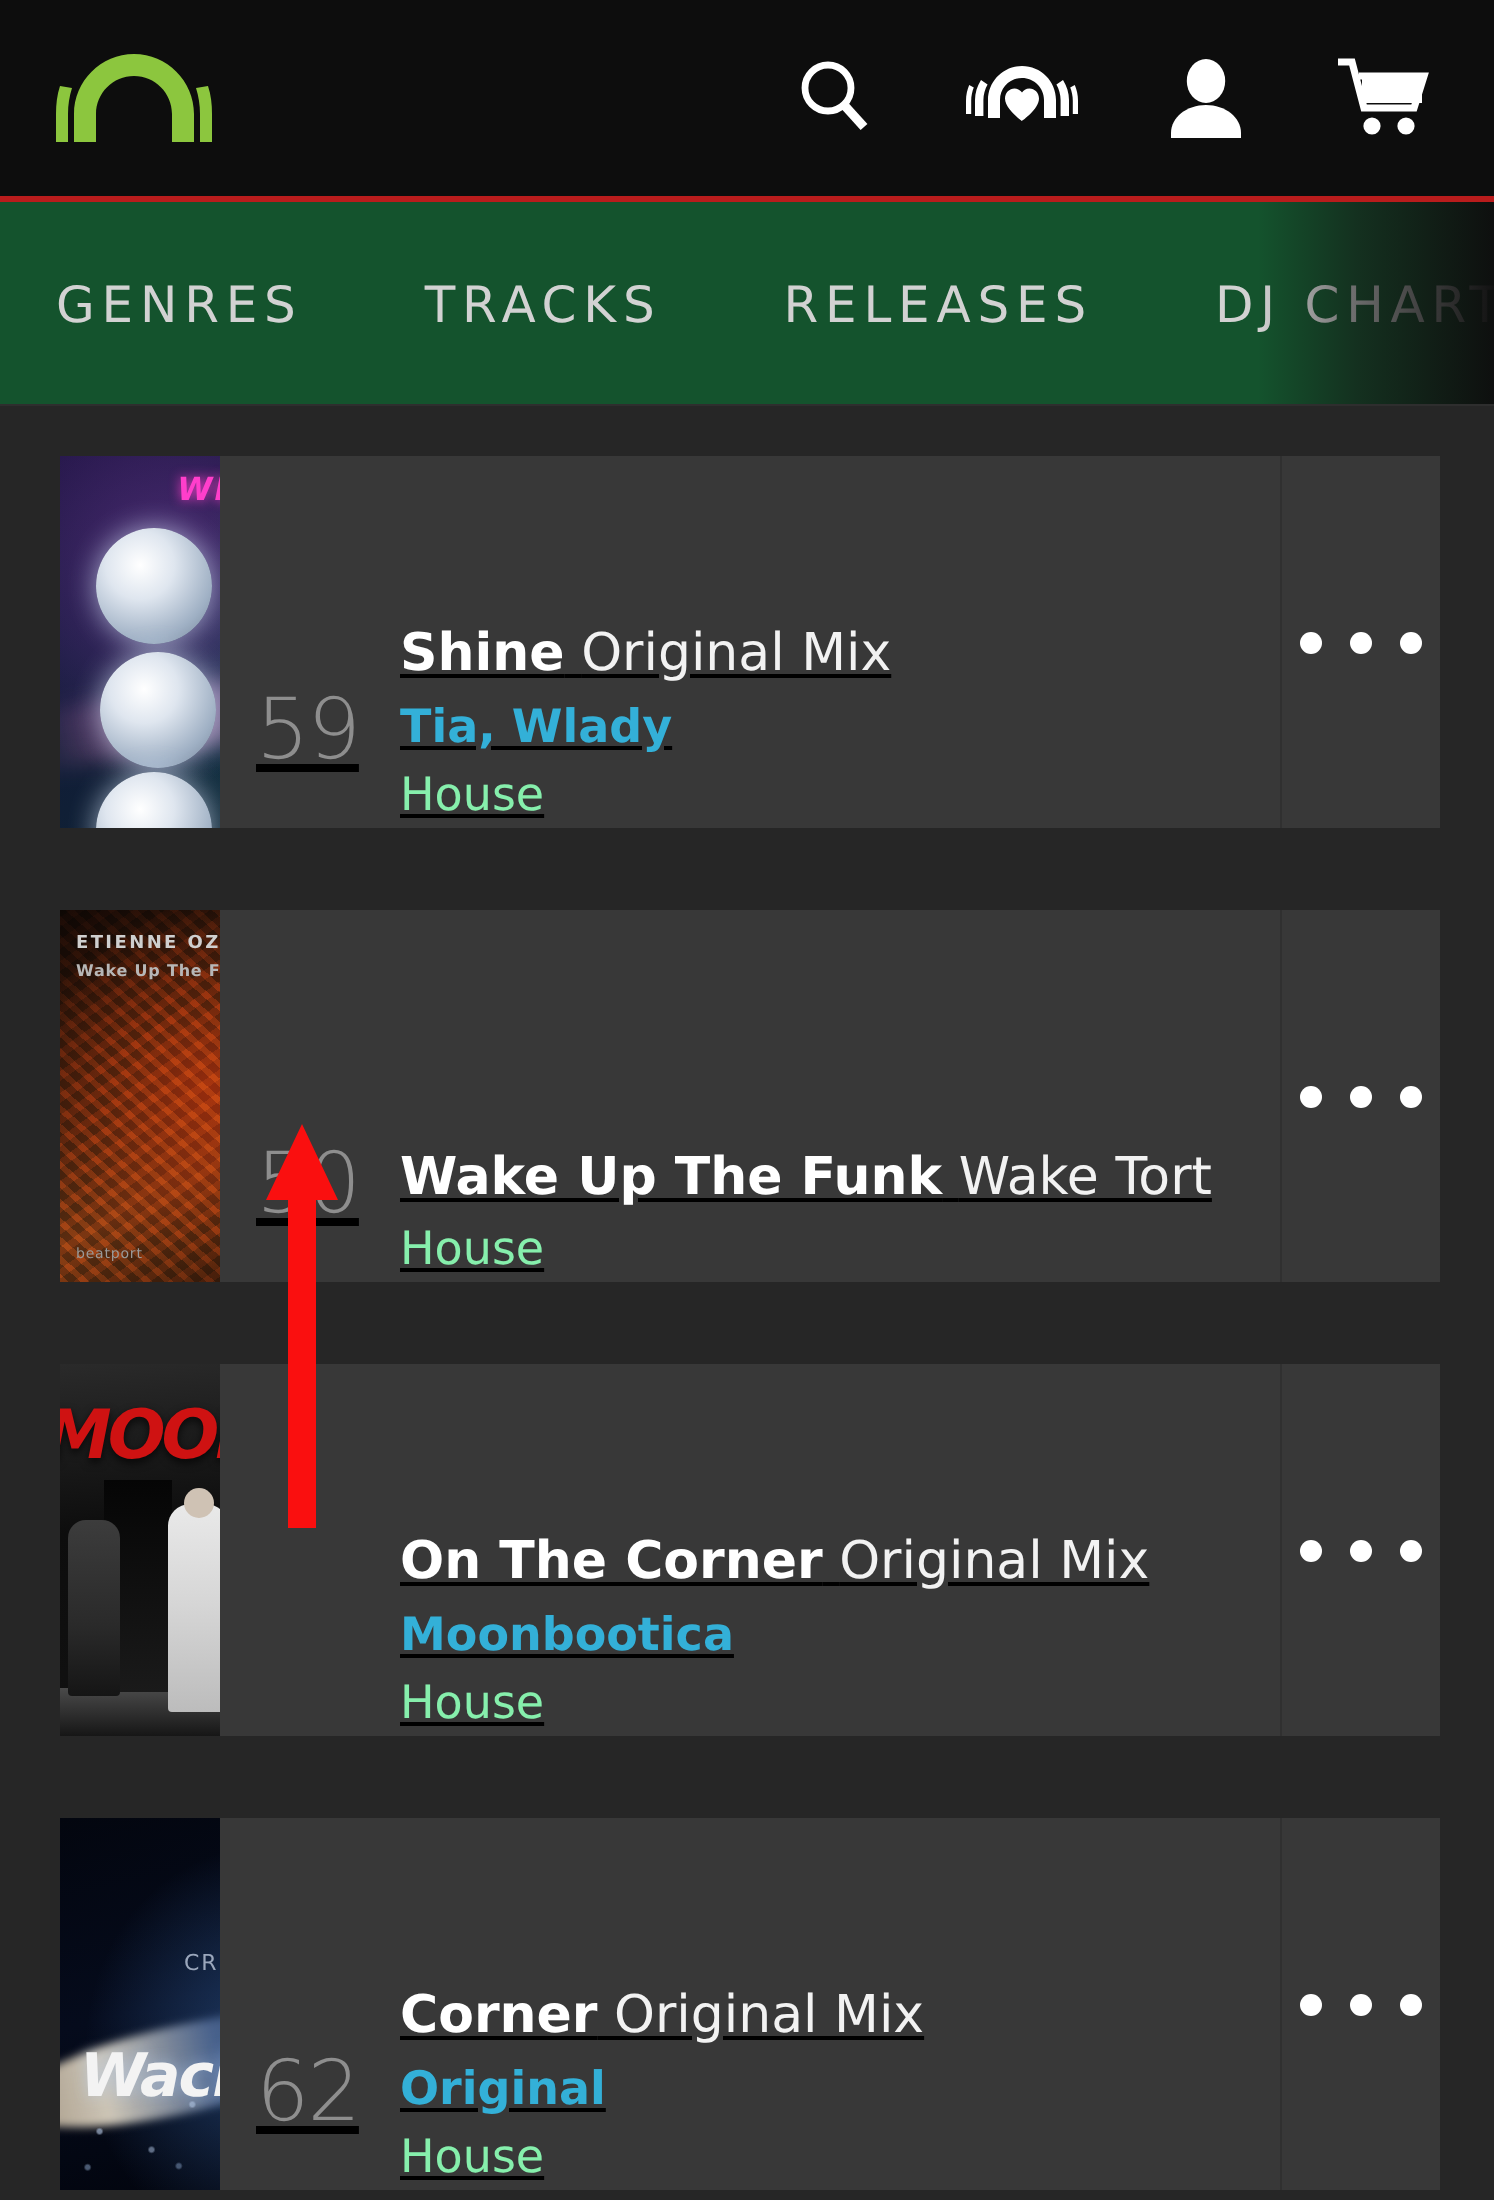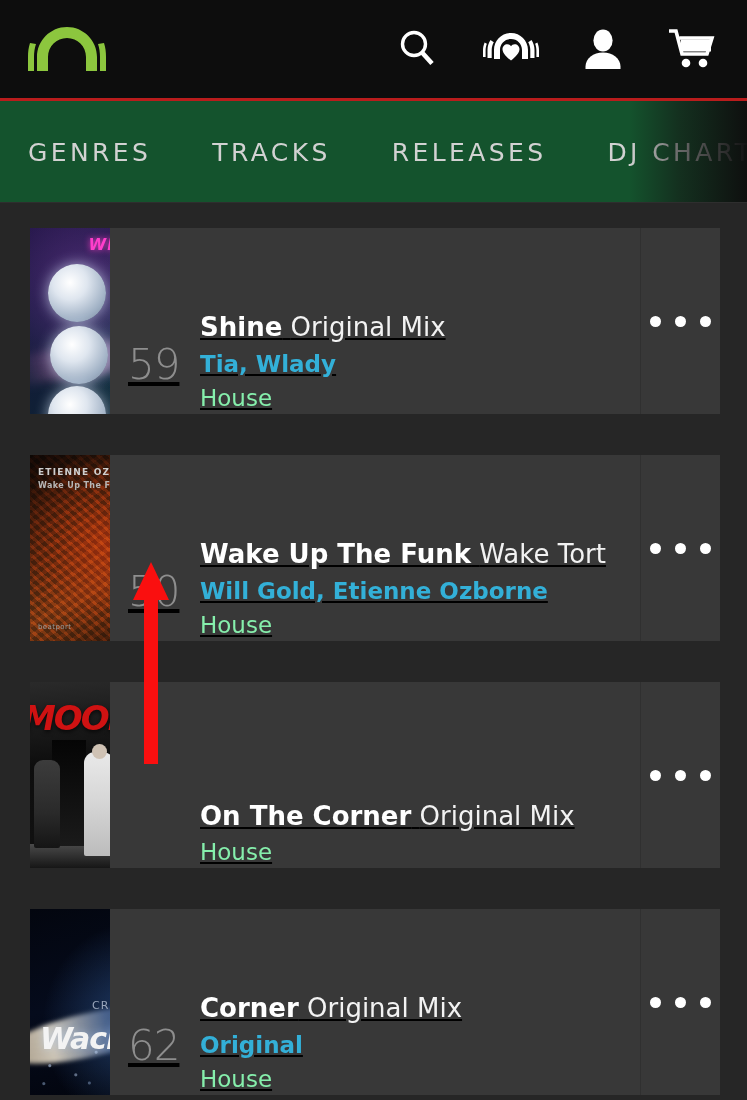--- a/index.html
+++ b/index.html
@@ -281,21 +281,21 @@
     transform:rotate(-10deg);
   }
   .art4 .wtxt {
     position:absolute; left:10px; top:112px;
     font-size:30px; font-style:italic; font-weight:bold;
     color:#f3f3f3; letter-spacing:-1px;
     text-shadow:0 0 8px rgba(180,210,255,.45);
   }
   .art4 .smalltxt {
     position:absolute; left:62px; top:66px;
-    font-size:11px; color:#9aa6bb; letter-spacing:1px;margin-top:24px;
+    font-size:11px; color:#9aa6bb; letter-spacing:1px;
   }
 </style>
 </head>
 <body>
 
 <div id="app">
 
   <div class="header">
 
     <a class="logo" href="#">
@@ -404,21 +404,20 @@
         </div>
       </div>
       <div class="row-body">
         <div class="row-main">
           <div class="rank">50</div>
           <div class="meta">
             <div class="t-title">
               <span class="name">Wake Up The Funk</span>
               <span class="mix">Wake Tort</span>
             </div>
-            <div class="t-artists">Will Gold, Etienne Ozborne</div>
             <div class="t-genre">House</div>
           </div>
         </div>
         <div class="row-more">
           <span class="dots">
               <i></i>
               <i></i>
               <i></i>
             </span>
         </div>
@@ -437,20 +436,21 @@
         </div>
       </div>
       <div class="row-body">
         <div class="row-main">
           <div class="rank hidden-rank">61</div>
           <div class="meta">
             <div class="t-title">
               <span class="name">On The Corner</span>
               <span class="mix">Original Mix</span>
             </div>
+            <div class="t-artists">Moonbootica</div>
             <div class="t-genre">House</div>
           </div>
         </div>
         <div class="row-more">
           <span class="dots">
               <i></i>
               <i></i>
               <i></i>
             </span>
         </div>

